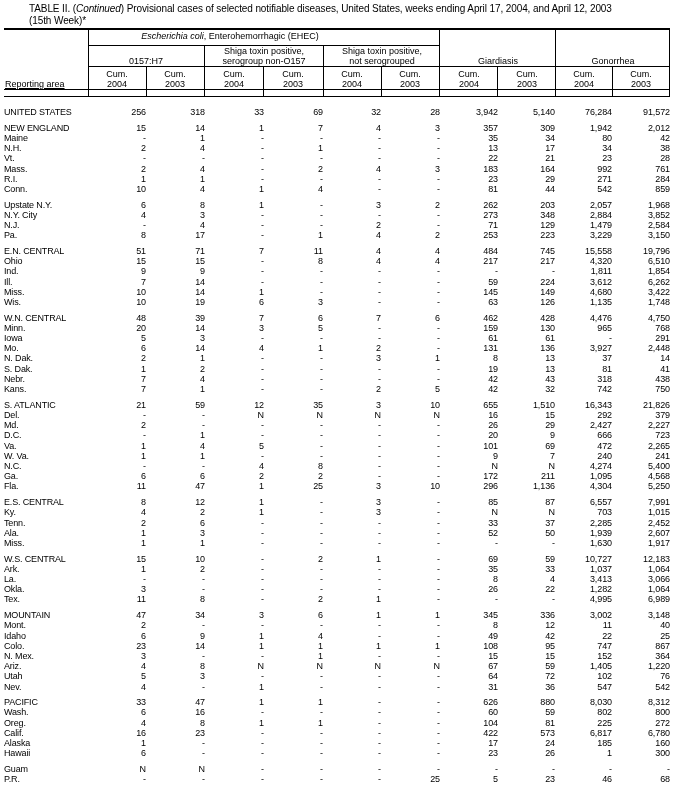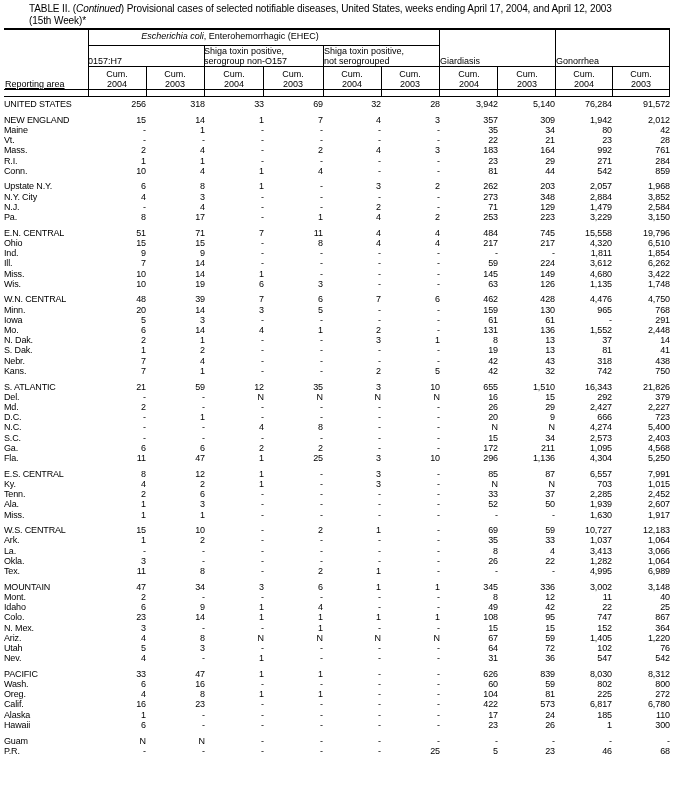--- a/index.html
+++ b/index.html
@@ -65,20 +65,21 @@
     line-height: 10.6px;
     text-align: center;
   }
   .hcell.ehec { top: 3px; left: 84px; width: 284px; }
   .hcell.ehec i { font-style: italic; }
 
   .grp-label {
     position: absolute;
     font-size: 9px;
     line-height: 10.6px;
+    text-align: center;
   }
   .grp-0157  { top: 28px;  left: 84px;  width: 116px; }
   .grp-nonO  { top: 17.5px; left: 200px; width: 120px; }
   .grp-noser { top: 17.5px; left: 320px; width: 116px; }
   .grp-giar  { top: 28px;  left: 436px; width: 116px; }
   .grp-gono  { top: 28px;  left: 552px; width: 114px; }
 
   .cumcell {
     position: absolute;
     top: 41px;
@@ -102,20 +103,21 @@
     left: 4px;
     top: 99px;
     width: 666px;
   }
   table.data {
     border-collapse: collapse;
     width: 666px;
     font-size: 9px;
     line-height: 10.2px;
     table-layout: fixed;
+    margin-top: 8px;
   }
   table.data td {
     padding: 0;
     margin: 0;
     height: 10.2px;
     vertical-align: top;
     white-space: nowrap;
   }
   td.area {
     text-align: left;
@@ -234,20 +236,33 @@
             <td class="num">-</td>
             <td class="num">-</td>
             <td class="num">-</td>
             <td class="num">-</td>
             <td class="num">35</td>
             <td class="num">34</td>
             <td class="num">80</td>
             <td class="num">42</td>
           </tr>
           <tr>
+            <td class="area">N.H.</td>
+            <td class="num">2</td>
+            <td class="num">4</td>
+            <td class="num">-</td>
+            <td class="num">1</td>
+            <td class="num">-</td>
+            <td class="num">-</td>
+            <td class="num">13</td>
+            <td class="num">17</td>
+            <td class="num">34</td>
+            <td class="num">38</td>
+          </tr>
+          <tr>
             <td class="area">Vt.</td>
             <td class="num">-</td>
             <td class="num">-</td>
             <td class="num">-</td>
             <td class="num">-</td>
             <td class="num">-</td>
             <td class="num">-</td>
             <td class="num">22</td>
             <td class="num">21</td>
             <td class="num">23</td>
@@ -473,21 +488,21 @@
           <tr>
             <td class="area">Mo.</td>
             <td class="num">6</td>
             <td class="num">14</td>
             <td class="num">4</td>
             <td class="num">1</td>
             <td class="num">2</td>
             <td class="num">-</td>
             <td class="num">131</td>
             <td class="num">136</td>
-            <td class="num">1,552</td>
+            <td class="num">3,927</td>
             <td class="num">2,448</td>
           </tr>
           <tr>
             <td class="area">N. Dak.</td>
             <td class="num">2</td>
             <td class="num">1</td>
             <td class="num">-</td>
             <td class="num">-</td>
             <td class="num">3</td>
             <td class="num">1</td>
@@ -584,44 +599,57 @@
             <td class="num">-</td>
             <td class="num">-</td>
             <td class="num">-</td>
             <td class="num">-</td>
             <td class="num">20</td>
             <td class="num">9</td>
             <td class="num">666</td>
             <td class="num">723</td>
           </tr>
           <tr>
+            <td class="area">Va.</td>
+            <td class="num">1</td>
+            <td class="num">4</td>
+            <td class="num">5</td>
+            <td class="num">-</td>
+            <td class="num">-</td>
+            <td class="num">-</td>
+            <td class="num">101</td>
+            <td class="num">69</td>
+            <td class="num">472</td>
+            <td class="num">2,265</td>
+          </tr>
+          <tr>
+            <td class="area">W. Va.</td>
+            <td class="num">1</td>
+            <td class="num">1</td>
+            <td class="num">-</td>
+            <td class="num">-</td>
+            <td class="num">-</td>
+            <td class="num">-</td>
+            <td class="num">9</td>
+            <td class="num">7</td>
+            <td class="num">240</td>
+            <td class="num">241</td>
+          </tr>
+          <tr>
             <td class="area">N.C.</td>
             <td class="num">-</td>
             <td class="num">-</td>
             <td class="num">4</td>
             <td class="num">8</td>
             <td class="num">-</td>
             <td class="num">-</td>
             <td class="num">N</td>
             <td class="num">N</td>
             <td class="num">4,274</td>
             <td class="num">5,400</td>
-          </tr>
-          <tr>
-            <td class="area">S.C.</td>
-            <td class="num">-</td>
-            <td class="num">-</td>
-            <td class="num">-</td>
-            <td class="num">-</td>
-            <td class="num">-</td>
-            <td class="num">-</td>
-            <td class="num">15</td>
-            <td class="num">34</td>
-            <td class="num">2,573</td>
-            <td class="num">2,403</td>
           </tr>
           <tr>
             <td class="area">Ga.</td>
             <td class="num">6</td>
             <td class="num">6</td>
             <td class="num">2</td>
             <td class="num">2</td>
             <td class="num">-</td>
             <td class="num">-</td>
             <td class="num">172</td>
@@ -890,21 +918,21 @@
           </tr>
           <tr>
             <td class="area">PACIFIC</td>
             <td class="num">33</td>
             <td class="num">47</td>
             <td class="num">1</td>
             <td class="num">1</td>
             <td class="num">-</td>
             <td class="num">-</td>
             <td class="num">626</td>
-            <td class="num">839</td>
+            <td class="num">880</td>
             <td class="num">8,030</td>
             <td class="num">8,312</td>
           </tr>
           <tr>
             <td class="area">Wash.</td>
             <td class="num">6</td>
             <td class="num">16</td>
             <td class="num">-</td>
             <td class="num">-</td>
             <td class="num">-</td>
@@ -944,21 +972,21 @@
             <td class="area">Alaska</td>
             <td class="num">1</td>
             <td class="num">-</td>
             <td class="num">-</td>
             <td class="num">-</td>
             <td class="num">-</td>
             <td class="num">-</td>
             <td class="num">17</td>
             <td class="num">24</td>
             <td class="num">185</td>
-            <td class="num">110</td>
+            <td class="num">160</td>
           </tr>
           <tr>
             <td class="area">Hawaii</td>
             <td class="num">6</td>
             <td class="num">-</td>
             <td class="num">-</td>
             <td class="num">-</td>
             <td class="num">-</td>
             <td class="num">-</td>
             <td class="num">23</td>

